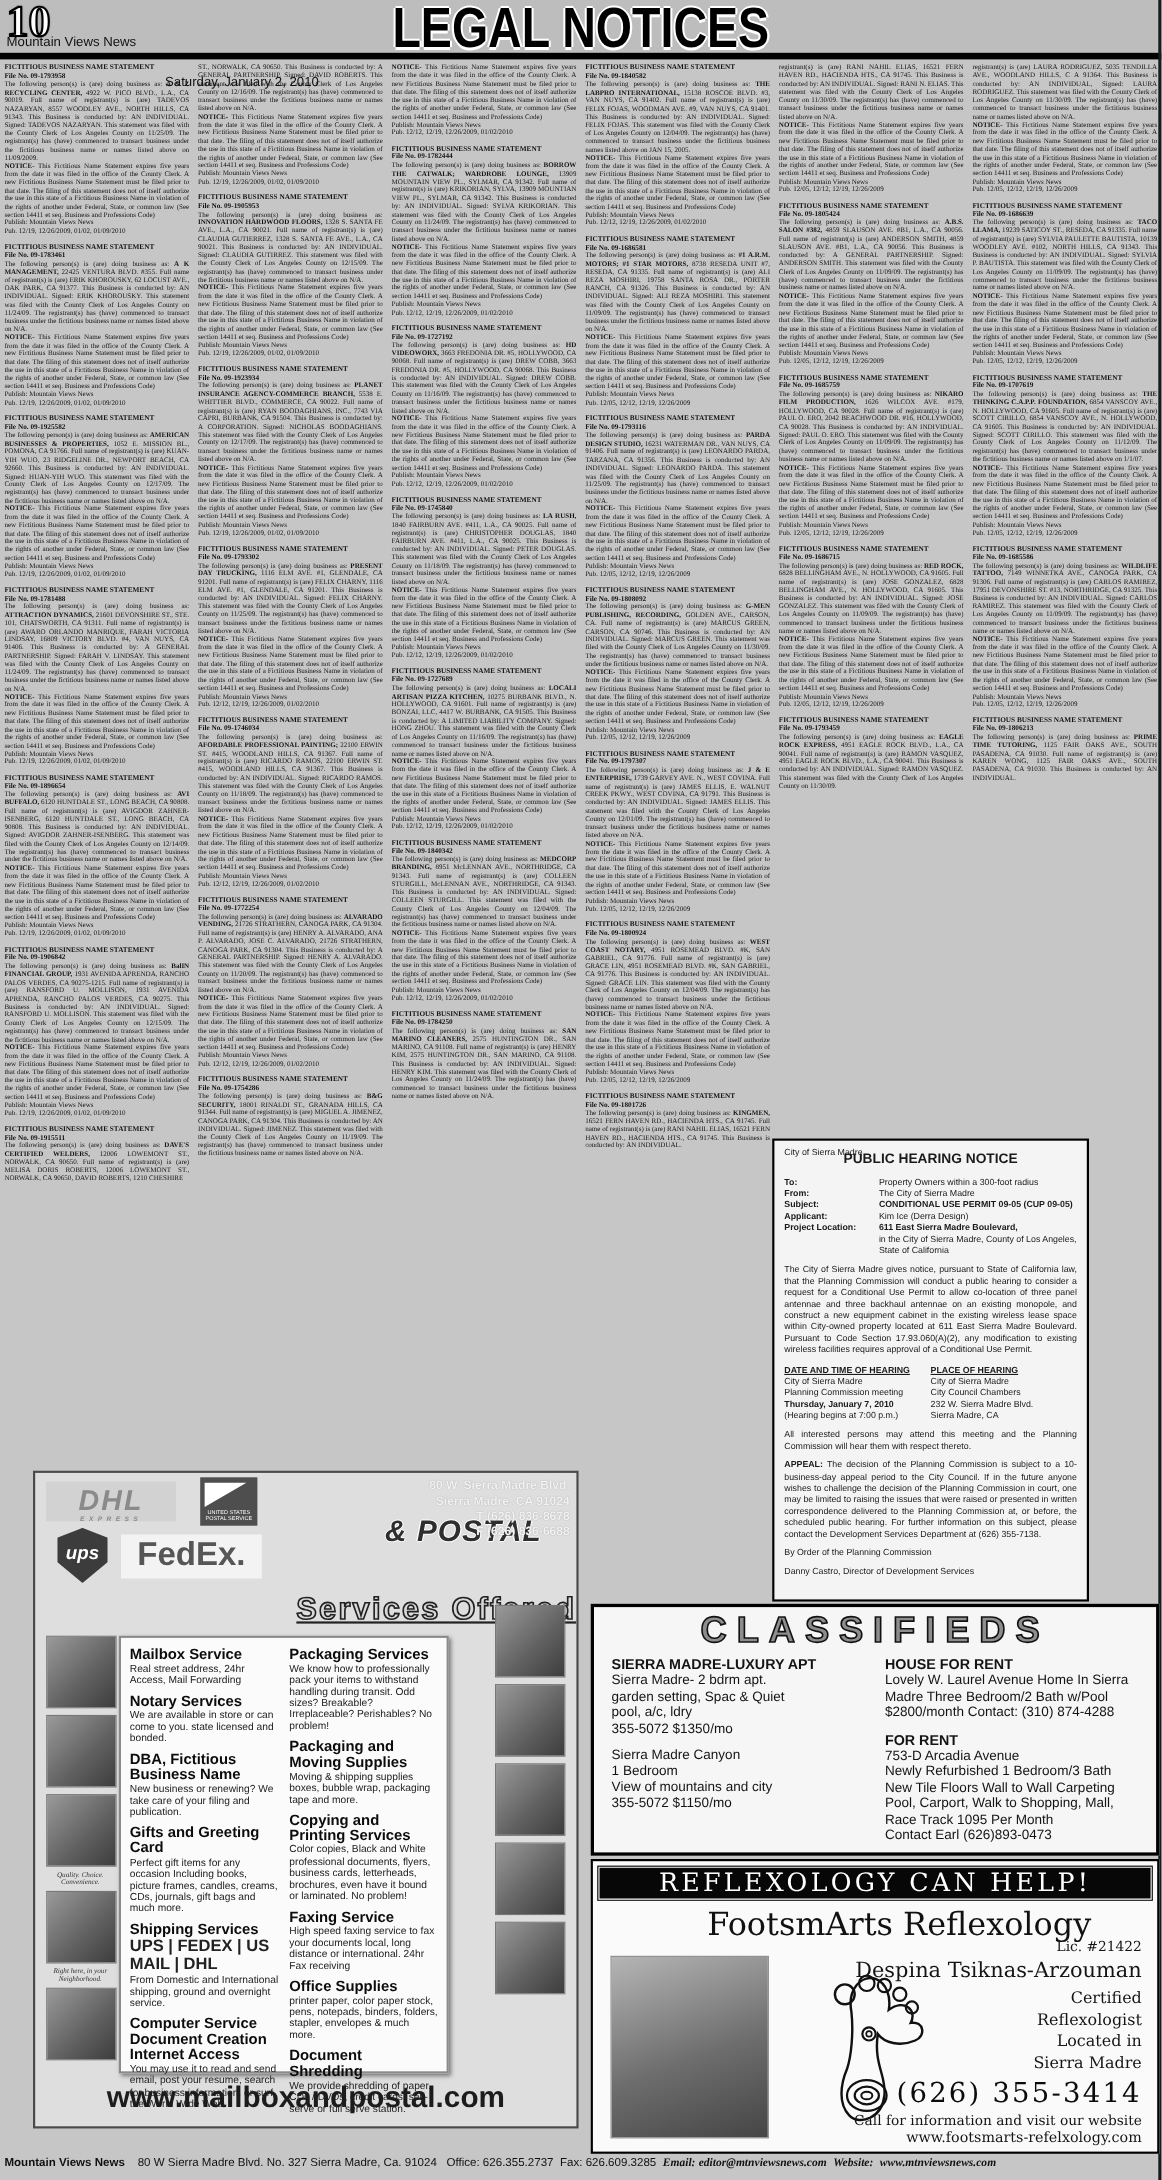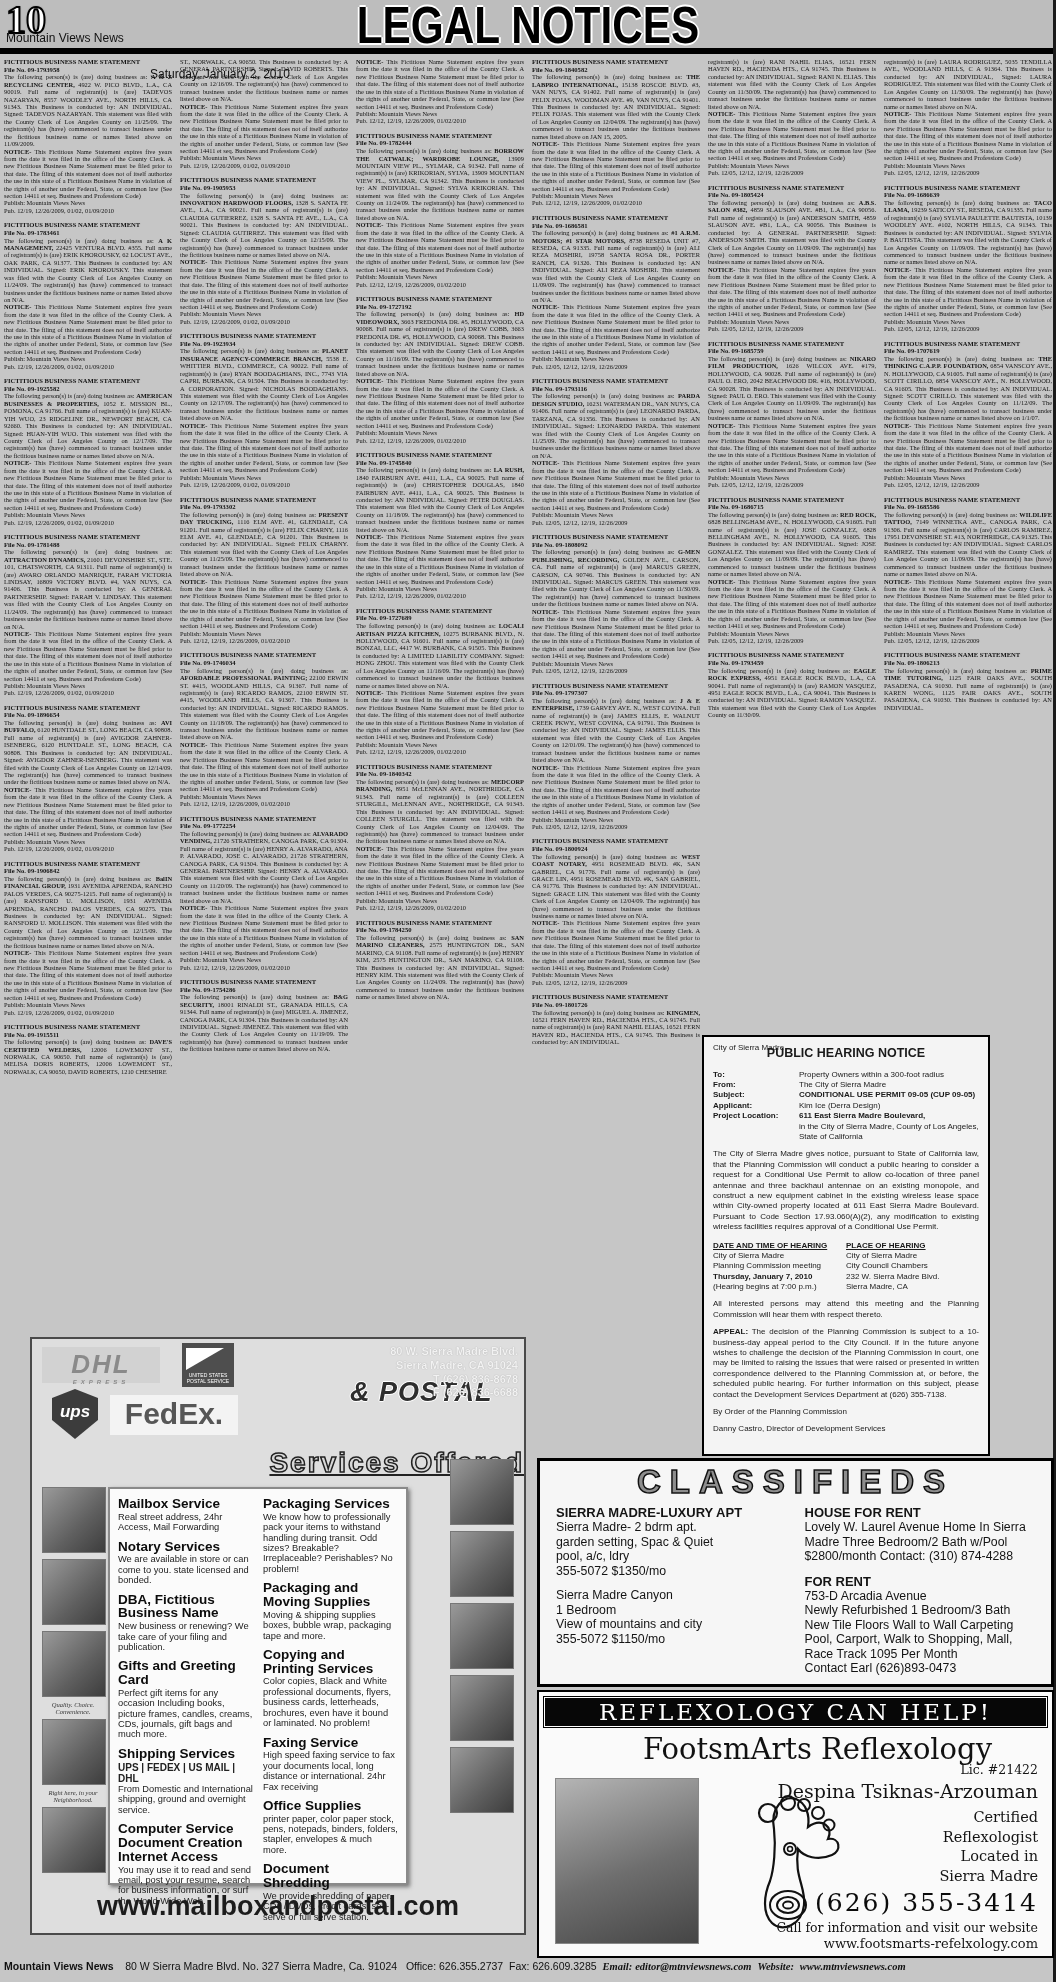--- a/index.html
+++ b/index.html
@@ -47,21 +47,21 @@
           font-weight:bold;text-shadow:0 0 1px #9a9a9a;}
   #svheading{position:absolute;left:0;right:0;top:108px;text-align:right;font-weight:900;font-size:28px;
              color:#d8d8d8;-webkit-text-stroke:1.5px #222;letter-spacing:2px;text-decoration:underline;}
   #svpanel{position:absolute;left:76px;top:148px;width:300px;height:398px;background:#fbfbfb;
            border:2px solid #8a8a8a;box-shadow:2px 2px 4px #777;padding:8px 8px;box-sizing:border-box;}
   .svcols{display:flex;gap:10px;}
   .svcol{flex:1;}
   .svc{margin-bottom:7px;}
   .svc h4{margin:0 0 1px 0;font-size:13.5px;line-height:1.02;color:#0c0c0c;}
   .svc div{font-size:9.3px;line-height:1.12;color:#222;}
-  .svc .sub{font-weight:bold;font-size:10px;}
+  .svc .sub{font-weight:bold;font-size:15px;}
   .pstrip{position:absolute;width:62px;}
   #pstrip-l{left:10px;top:148px;}
   #pstrip-r{left:418px;top:120px;}
   .ph{width:62px;height:64px;background:linear-gradient(135deg,#9a9a9a,#5f5f5f 60%,#3d3d3d);
       margin-bottom:6px;border:1px solid #777;}
   .cap{font:italic 6.5px "Liberation Serif",serif;text-align:center;color:#333;margin:-2px 0 4px 0;}
   #mbsite{position:absolute;left:0;right:0;top:552px;text-align:center;font-weight:bold;font-size:27px;color:#1c1c1c;}
   
   #phn{position:absolute;left:702px;top:1035px;width:288px;height:421px;background:#f4f4f4;
        border:2px solid #000;box-sizing:border-box;padding:6px 9px;

